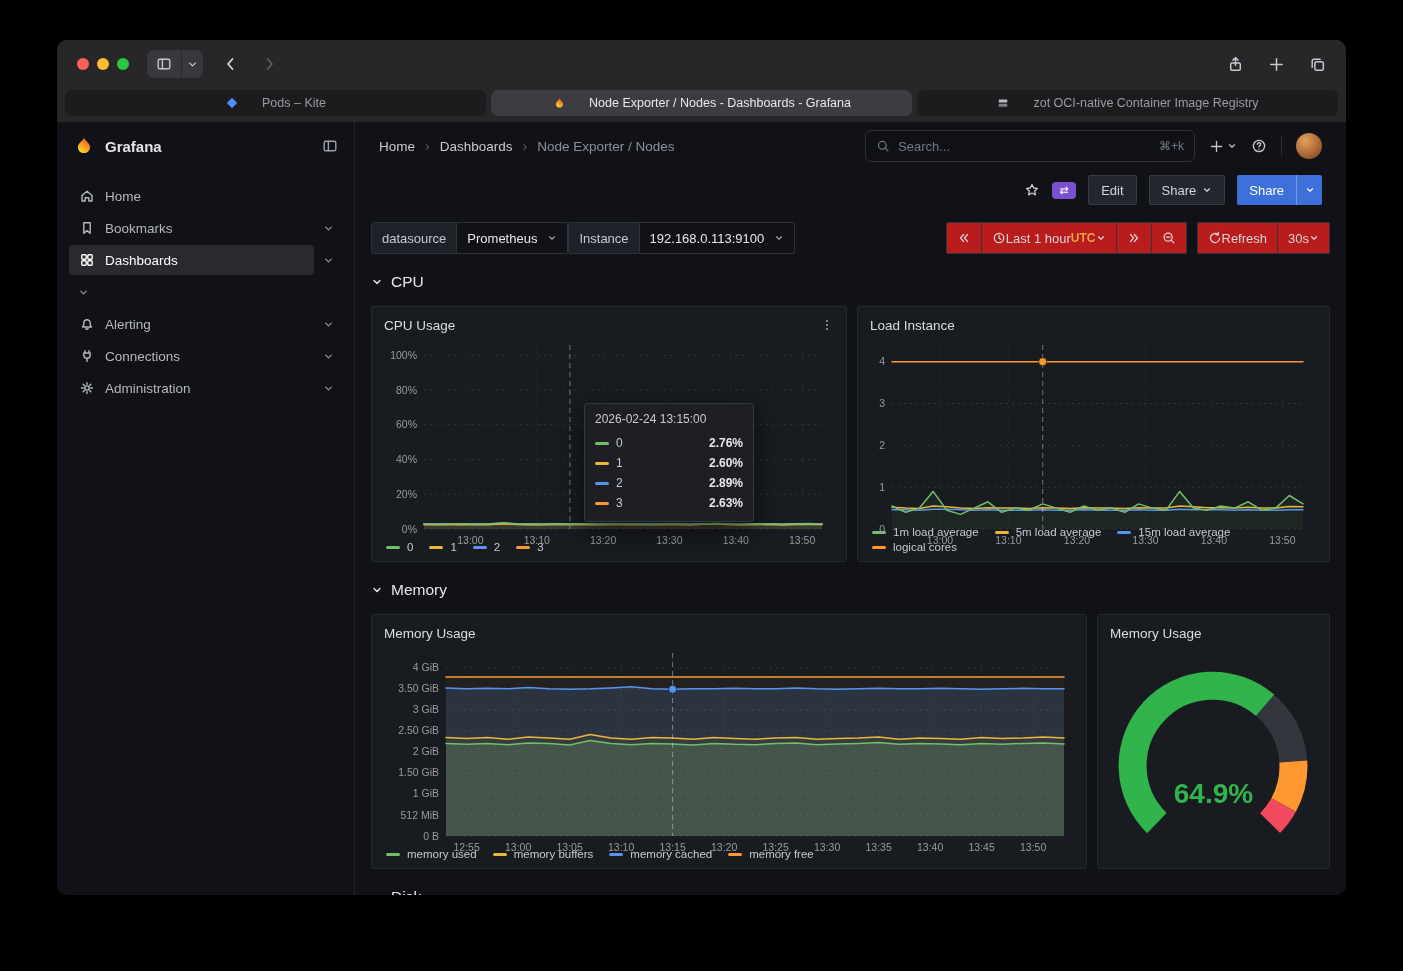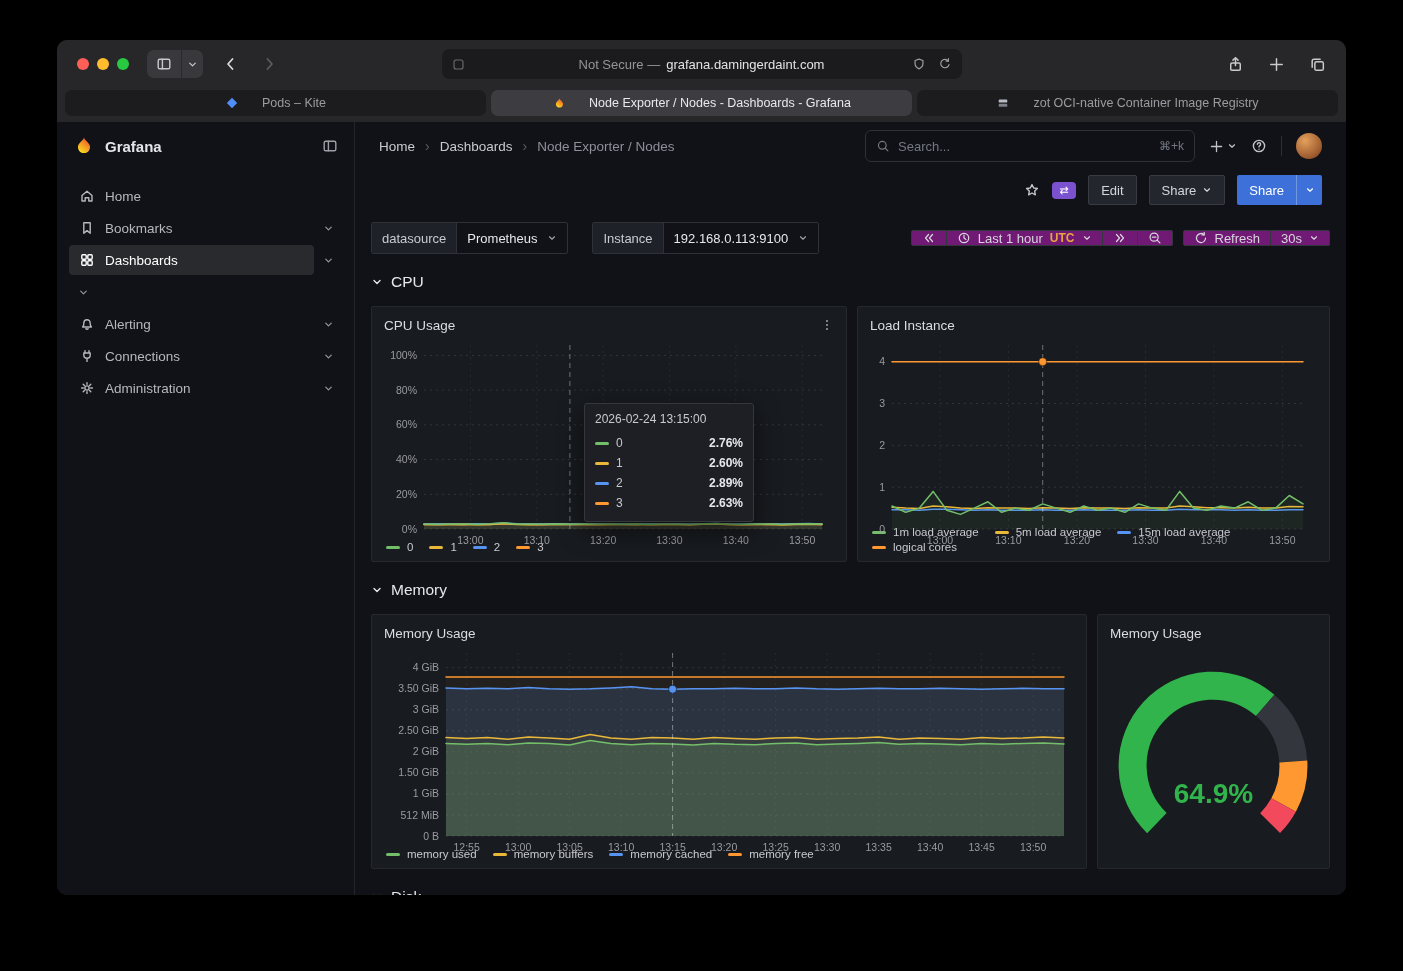--- a/index.html
+++ b/index.html
@@ -55,28 +55,28 @@
 .avatar{width:26px;height:26px;border-radius:50%;background:radial-gradient(circle at 35% 30%,#e3a05c,#9c5a2e 70%,#5f3318);cursor:pointer}
 .actions{height:40px;flex:0 0 40px;display:flex;align-items:center;justify-content:flex-end;gap:12px;padding:0 24px}
 .badge{width:24px;height:17px;border-radius:4px;background:#7a52cf;color:#fff;font-size:11px;display:flex;align-items:center;justify-content:center;cursor:pointer}
 .btn{height:30px;display:flex;align-items:center;gap:6px;padding:0 12px;font-size:13px;border-radius:2px;cursor:pointer}
 .btn.sec{background:#24262d;border:1px solid #383b43;color:#d5d6da}
 .share-wrap{display:flex}
 .btn.pri{background:#3d71d9;color:#fff;border-radius:2px 0 0 2px;border:none}
 .share-caret{width:26px;height:30px;background:#3d71d9;border-left:1px solid rgba(255,255,255,.28);border-radius:0 2px 2px 0;display:flex;align-items:center;justify-content:center;color:#fff;cursor:pointer}
 .content{flex:1;padding:12px 16px 0;min-height:0;overflow:hidden}
 .dash-toolbar{display:flex;align-items:center;height:32px}
-.vars{display:flex;gap:24px}
+.vars{display:flex;gap:0}
 .var{display:flex;height:32px;border:1px solid #2e3138;border-radius:2px;overflow:hidden;font-size:13px}
 .var-label{display:flex;align-items:center;padding:0 10px;background:#1e2128;color:#c9cad0;border-right:1px solid #2e3138}
 .var-value{display:flex;align-items:center;gap:10px;padding:0 10px;color:#e6e7ea;cursor:pointer}
 .chev{color:#9da0a8;display:flex}
 .tc{margin-left:auto;display:flex;gap:10px}
 .tc-group{display:flex}
-.tc-btn{display:flex;align-items:center;gap:7px;height:16px;padding:0 10px;background:#701a75;border:1px solid #33363d;border-left-width:0;color:#d5d6da;font-size:13px;cursor:pointer}
+.tc-btn{display:flex;align-items:center;height:32px;padding:0 10px;background:#b91c1c;border:1px solid #33363d;border-left-width:0;color:#d5d6da;font-size:13px;cursor:pointer}
 .tc-group .tc-btn:first-child{border-left-width:1px;border-radius:2px 0 0 2px}
 .tc-group .tc-btn:last-child{border-radius:0 2px 2px 0}
 .tc-group .tc-btn:only-child{border-left-width:1px;border-radius:2px}
 .tc-utc{color:#e8a33d;font-size:12px;font-weight:700}
 .section{display:flex;align-items:center;gap:8px;height:28px;margin:14px 0 10px;color:#e6e7ea;font-size:15.5px;font-weight:400;cursor:pointer}
 .row{display:flex;gap:10px}
 .row.cpu{height:256px}
 .row.mem{height:255px}
 .panel{background:#181b1f;border:1px solid #25282f;border-radius:2px;padding:6px 12px 8px;display:flex;flex-direction:column;min-width:0;position:relative}
 .p-cpu{flex:0 0 476px}
@@ -134,44 +134,20 @@
       <span>
           <svg width="16" height="16" viewBox="0 0 16 16" class="sic" style="stroke-width:1.8">
             <polyline points="9.5,3 5,8 9.5,13"></polyline>
           </svg>
         </span>
       <span class="fwd">
           <svg width="16" height="16" viewBox="0 0 16 16" class="sic" style="stroke-width:1.8">
             <polyline points="6.5,3 11,8 6.5,13"></polyline>
           </svg>
         </span>
-    </div>
-    <div class="urlbar">
-      <span style="color:#6a6a70">
-        <svg width="13" height="13" viewBox="0 0 16 16" class="sic">
-            <rect x="2.5" y="2.5" width="11" height="11" rx="2.5"></rect>
-          </svg>
-      </span>
-      <span class="url-center">
-        <span class="url-sec">Not Secure —</span>
-        <span class="url-host">grafana.damingerdaint.com</span>
-      </span>
-      <span class="url-icons">
-        <span>
-          <svg width="14" height="14" viewBox="0 0 16 16" class="sic">
-              <path d="M8 2.5 L12.5 4 V7.5 C12.5 10.5 10.5 12.5 8 13.5 C5.5 12.5 3.5 10.5 3.5 7.5 V4 Z"></path>
-            </svg>
-        </span>
-        <span>
-          <svg width="14" height="14" viewBox="0 0 16 16" class="sic">
-              <path d="M12.6 8.6 A4.8 4.8 0 1 1 11.8 4.6"></path>
-              <polyline points="11.9,1.9 11.9,4.7 9.1,4.7"></polyline>
-            </svg>
-        </span>
-      </span>
     </div>
     <div class="tb-right">
       <span>
         <svg width="17" height="17" viewBox="0 0 16 16" class="sic">
             <rect x="3.5" y="6.5" width="9" height="7" rx="1.2"></rect>
             <path d="M8 1.8 V9"></path>
             <polyline points="5.6,3.9 8,1.6 10.4,3.9"></polyline>
           </svg>
       </span>
       <span>

